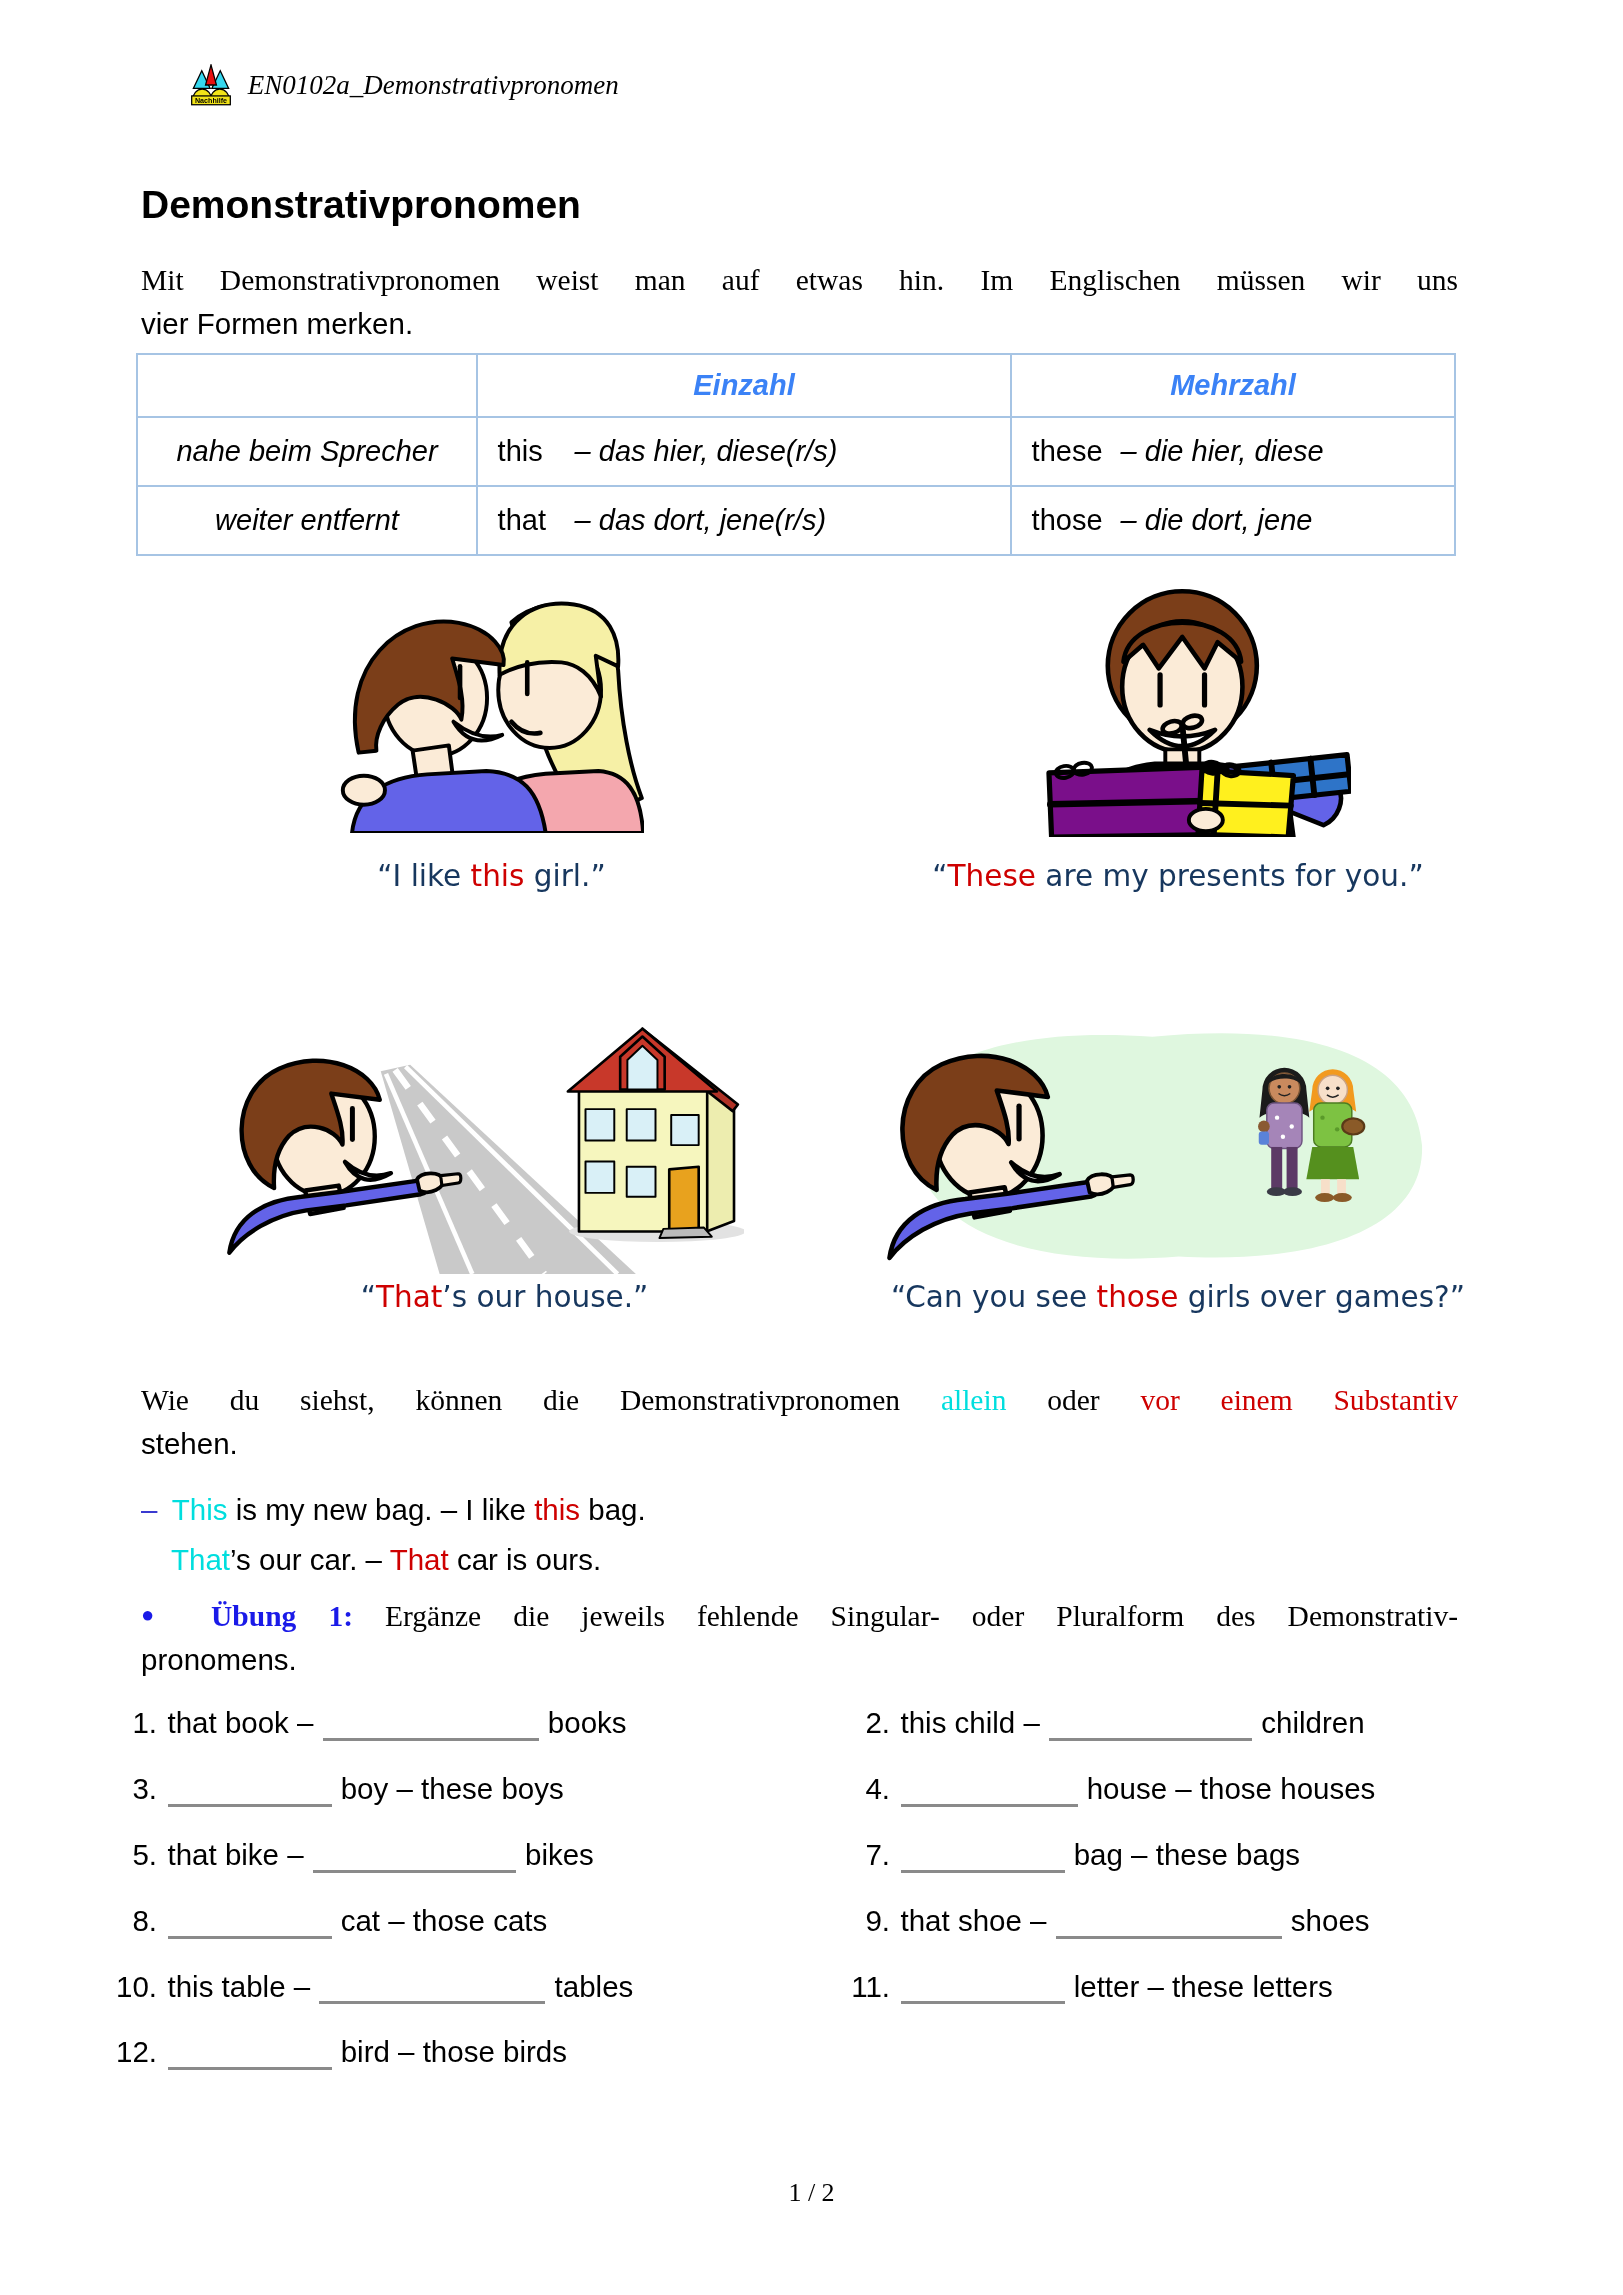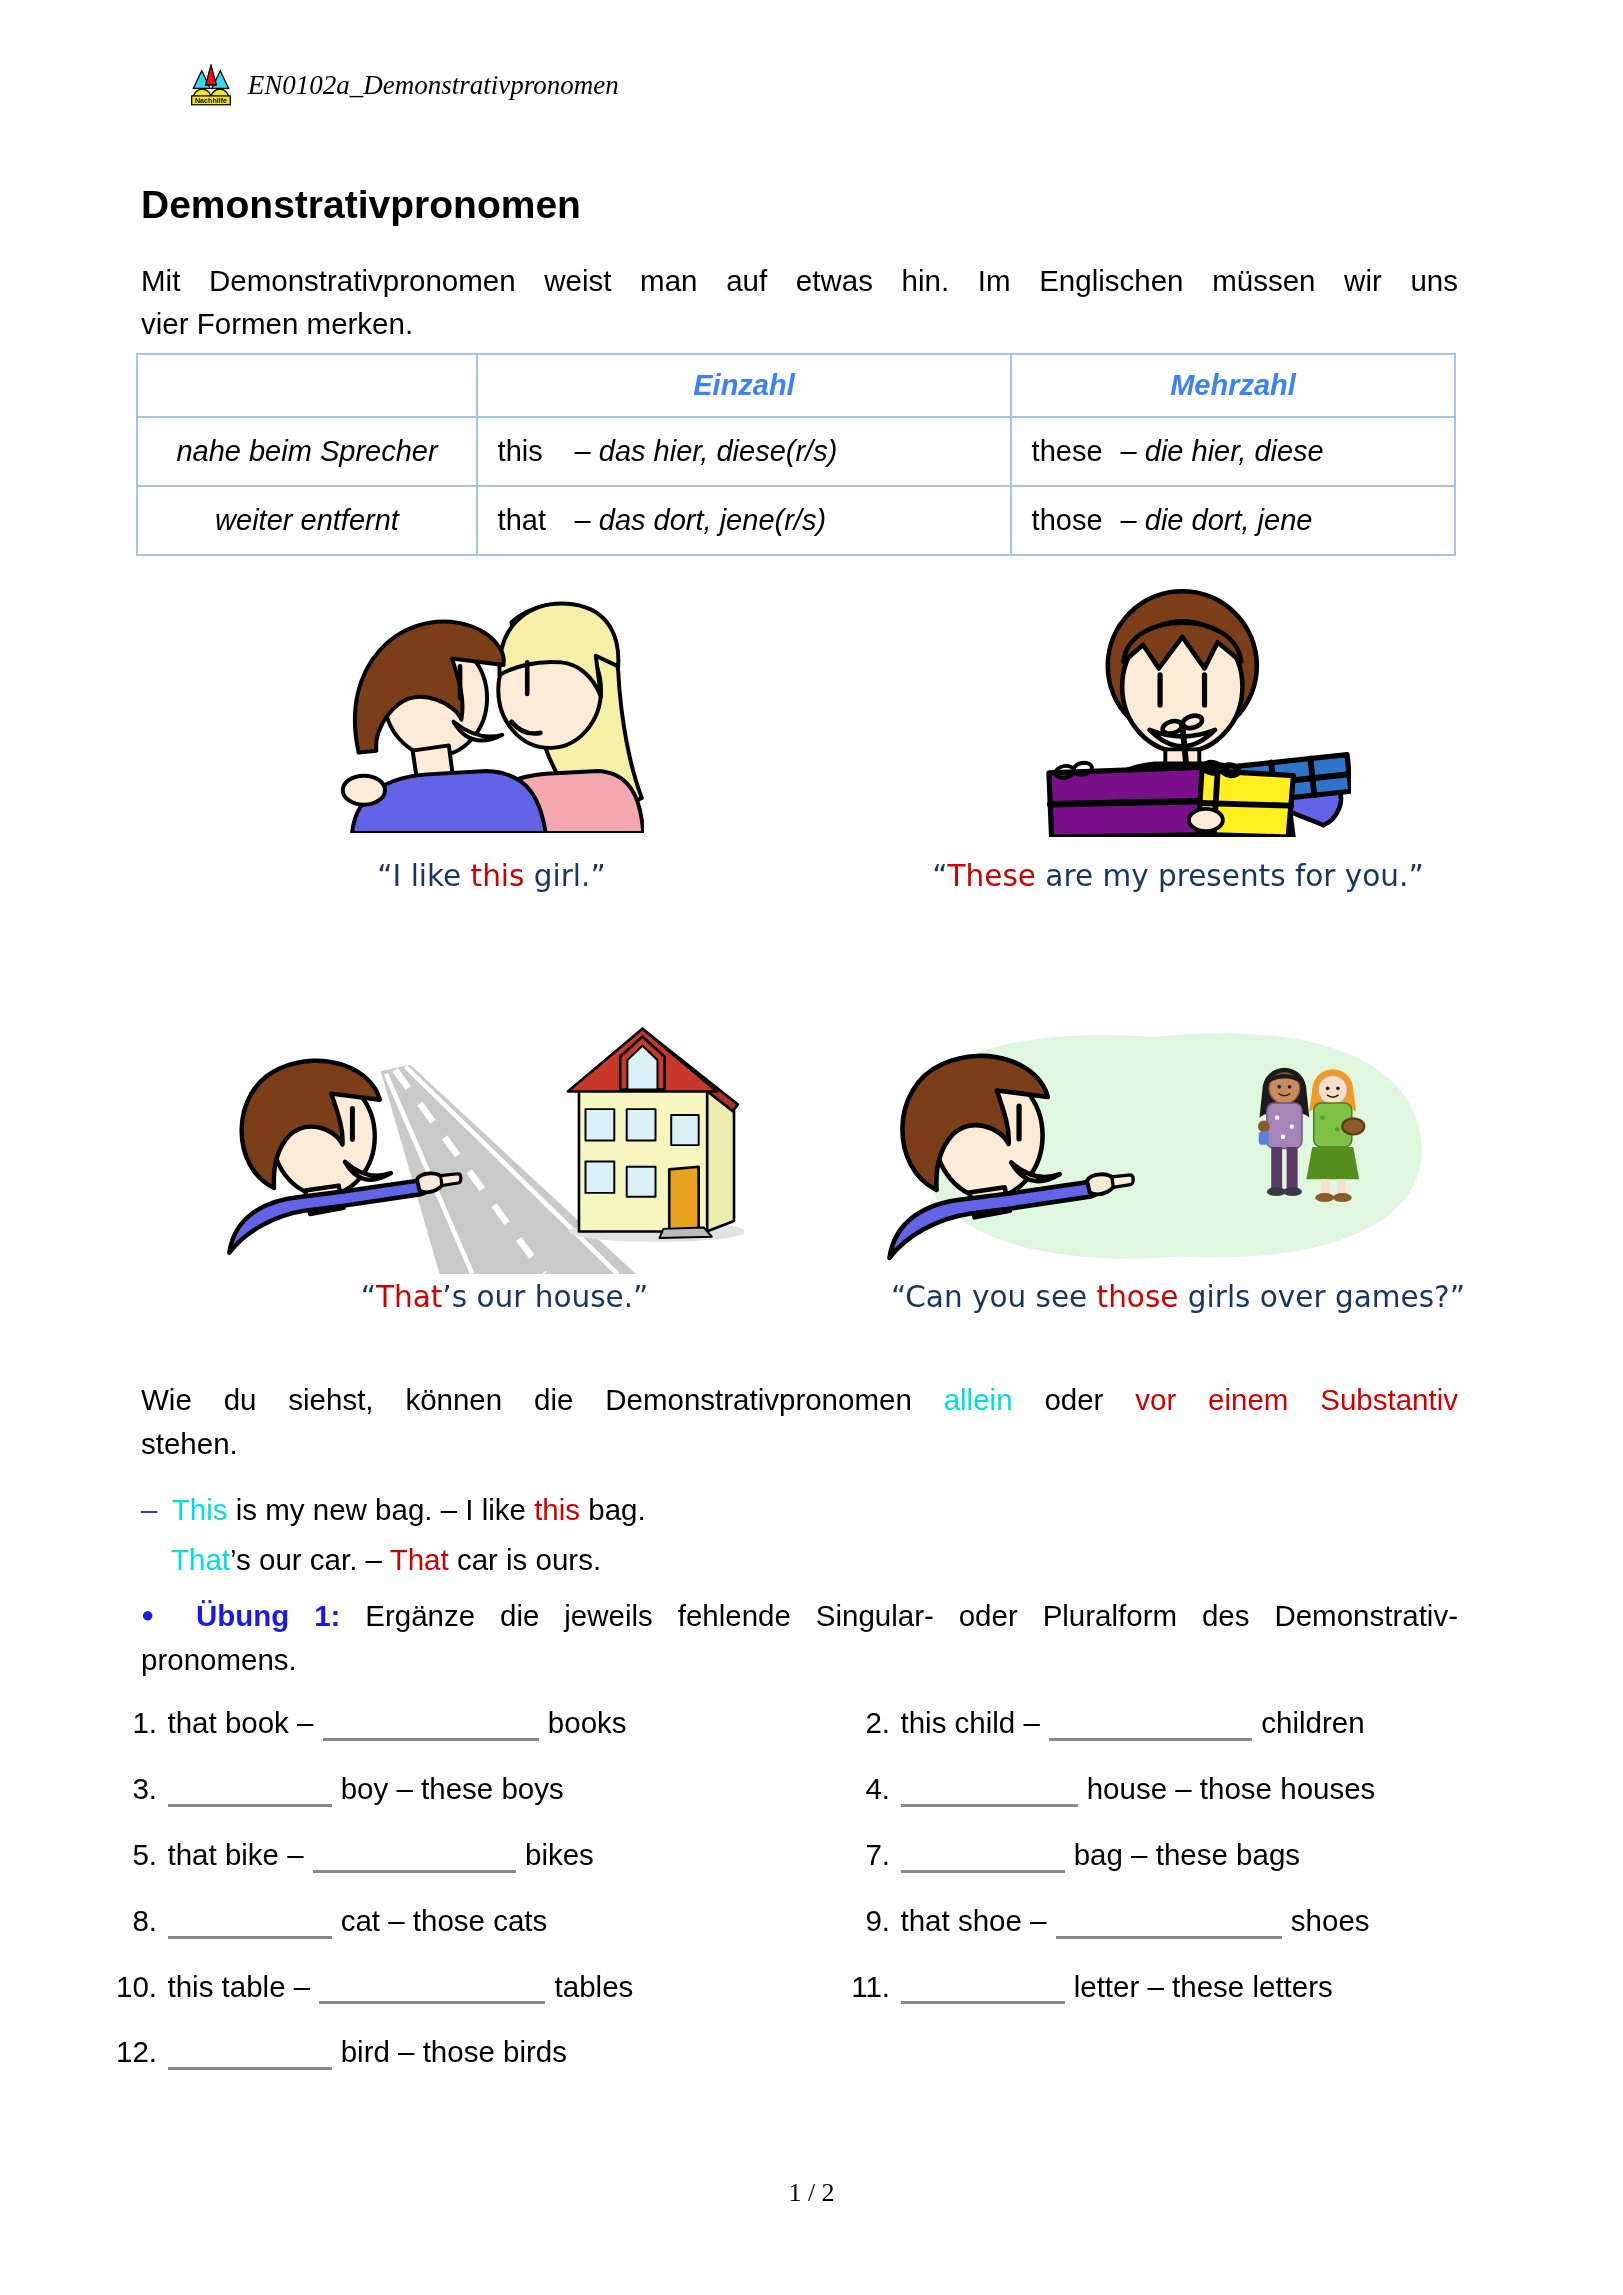--- a/index.html
+++ b/index.html
@@ -4,21 +4,21 @@
 <style>
   html,body{margin:0;padding:0;background:#fff;}
   .page{position:relative;width:1470px;height:2295px;background:#fff;overflow:hidden;
         font-family:"Liberation Sans",sans-serif;color:#000;}
   
   .hdr{position:absolute;left:190px;top:64px;display:flex;align-items:center;gap:15.7px;}
   .hdr-code{font-family:"Liberation Serif",serif;font-style:italic;font-size:27px;}
   
   .title{position:absolute;left:141px;top:183px;font-size:39px;font-weight:bold;}
   .intro{position:absolute;left:141px;top:259px;width:1317px;font-size:29.5px;line-height:43px;}
-  .jline{text-align:justify;text-align-last:justify;}
+  .jline{text-align:justify;text-align-last:justify;font-family:Liberation Serif, serif;}
   
   .gtable{position:absolute;left:136px;top:353px;border-collapse:collapse;table-layout:fixed;}
   .gtable td{border:2px solid #A6C4E4;font-size:29px;vertical-align:middle;}
   .gtable .hrow td{height:59px;}
   .gtable .drow td{height:65px;}
   .th-blue{color:#3b82f6;font-style:italic;font-weight:bold;text-align:center;font-size:30px;}
   .lbl{font-style:italic;text-align:center;}
   .encell{padding-left:19.6px;}
   .en{display:inline-block;min-width:77px;}
   .enw{display:inline-block;min-width:89px;}

